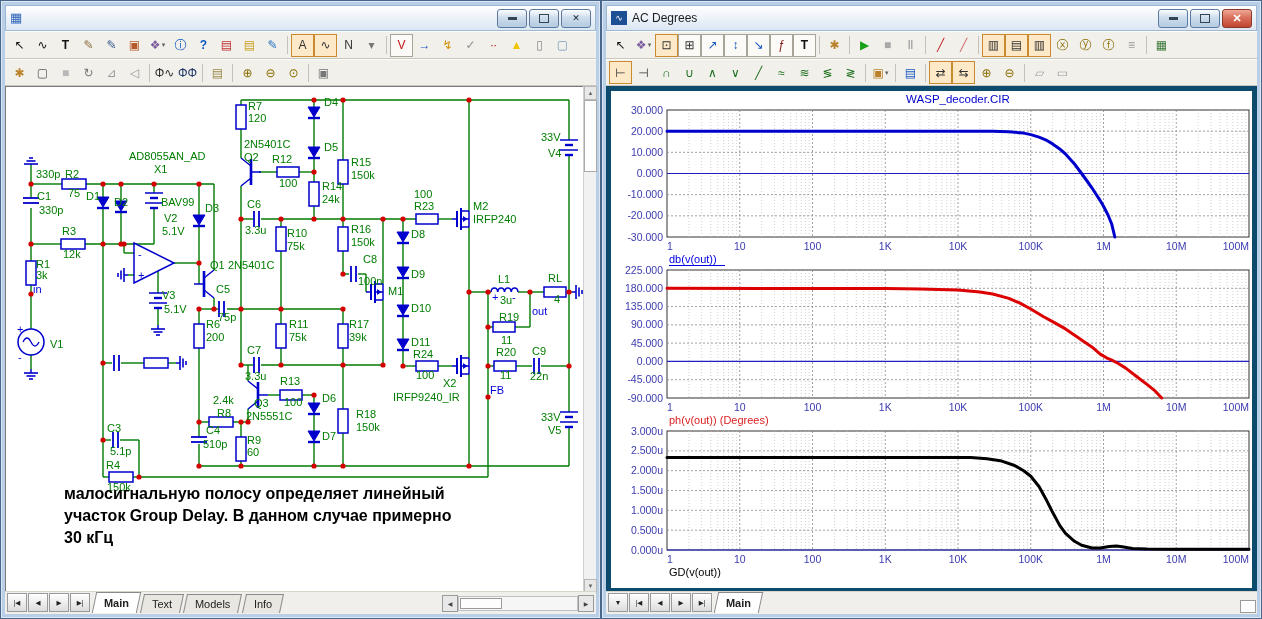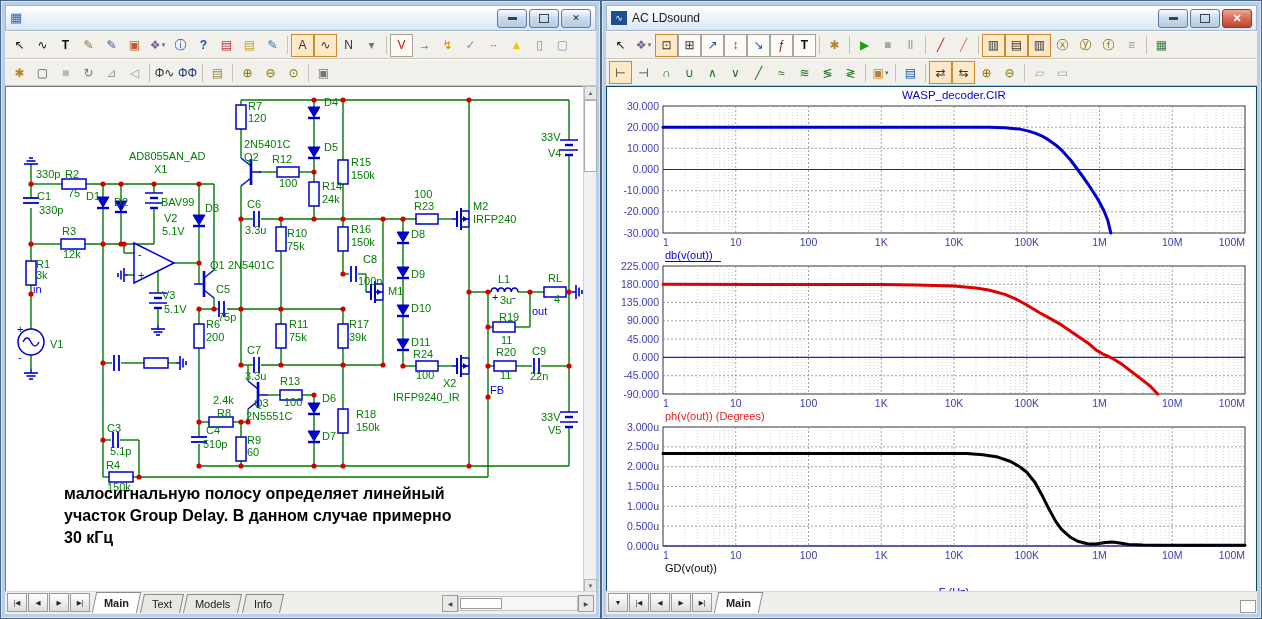--- a/index.html
+++ b/index.html
@@ -13,21 +13,21 @@
   .tbtn .mini{width:9px;height:3px;background:#345;}
   .tbtn .rest{width:8px;height:7px;border:1px solid #345;background:transparent;}
   .tbtn.close-red{background:linear-gradient(#f0a898,#d9705c 45%,#c0452f);color:#fff;font-weight:bold;font-size:11px;border-color:#8a3a2a;}
   .tb{position:absolute;left:4px;right:4px;background:#f2f0eb;border-bottom:1px solid #cac6bc;border-top:1px solid #fdfdfb;display:flex;align-items:center;padding:0 3px;box-sizing:border-box;}
   .icon{width:21px;height:21px;display:flex;align-items:center;justify-content:center;font-size:12px;position:relative;border:1px solid transparent;flex:none;}
   .icon.bx{border:1px solid #a8a49a;background:#fbfaf7;}
   .icon.pressed{border:1px solid #c98a30;background:#fde9c8;}
   .icon .dd{font-size:7px;color:#666;margin-left:1px;}
   .sep{width:1px;height:18px;background:#c6c2b8;margin:0 3px;flex:none;}
   .schcanvas{position:absolute;left:4px;top:85px;width:580px;height:507px;background:#ffffff;border:1px solid #7a7a7a;box-sizing:border-box;}
-  .plotpanel{position:absolute;left:4px;top:85px;right:4px;height:507px;background:#ffffff;border:1px solid #0c4a6e;box-sizing:border-box;}
+  .plotpanel{position:absolute;left:4px;top:85px;right:4px;height:507px;background:#ffffff;border:5px solid #0c4a6e;box-sizing:border-box;}
   .vscroll{position:absolute;right:4px;top:85px;width:13px;height:507px;background:#f1f1f1;border-left:1px solid #d0d0d0;box-sizing:border-box;}
   .vs-btn{width:13px;height:14px;background:#e8e8e8;border:1px solid #b8b8b8;box-sizing:border-box;font-size:6px;color:#666;text-align:center;line-height:12px;}
   .vs-thumb{position:absolute;left:0;top:14px;width:13px;height:72px;background:#fdfdfd;border:1px solid #aaa;box-sizing:border-box;}
   .vs-down{position:absolute;bottom:0;}
   .tabbar{position:absolute;left:4px;right:4px;bottom:4px;height:23px;background:#f0efec;display:flex;align-items:flex-end;padding:1px 2px;box-sizing:border-box;border-top:1px solid #d8d5cd;}
   .vbtn{width:18px;height:17px;border:1px solid #9a9a9a;background:linear-gradient(#fff,#dcdcdc);font-size:6.5px;color:#222;display:flex;align-items:center;justify-content:center;margin-right:1px;flex:none;margin-bottom:1px;}
   .tab{height:18px;padding:0 9px;font-size:11px;color:#222;border:1px solid #8a8a8a;border-bottom:none;background:#e9e7e2;display:flex;align-items:center;transform:skewX(-12deg);margin-left:3px;flex:none;}
   .tab>span{transform:skewX(12deg);}
   .tab.active{background:#ffffff;font-weight:bold;height:20px;}
   .hscrollgrp{margin-left:auto;display:flex;align-items:center;margin-bottom:1px;}
@@ -626,21 +626,21 @@
             <div class="hs-thumb"></div>
           </div>
           <div class="hs-btn">▶</div>
         </div>
       </div>
   </div>
 
   <div class="win" id="win-right" style="left:601px;width:661px;">
     <div class="titlebar">
       <span class="wicon" style="background:#1c4f94;color:#fff;width:16px;height:14px;font-size:9px;line-height:14px;text-align:center;">∿</span>
-      <span class="ttl">AC LDsound</span>
+      <span class="ttl">AC Degrees</span>
       <span class="tbtns">
         <span class="tbtn">
             <span class="mini"></span>
           </span>
         <span class="tbtn">
             <span class="rest"></span>
           </span>
         <span class="tbtn close-red">✕</span>
       </span>
     </div>

